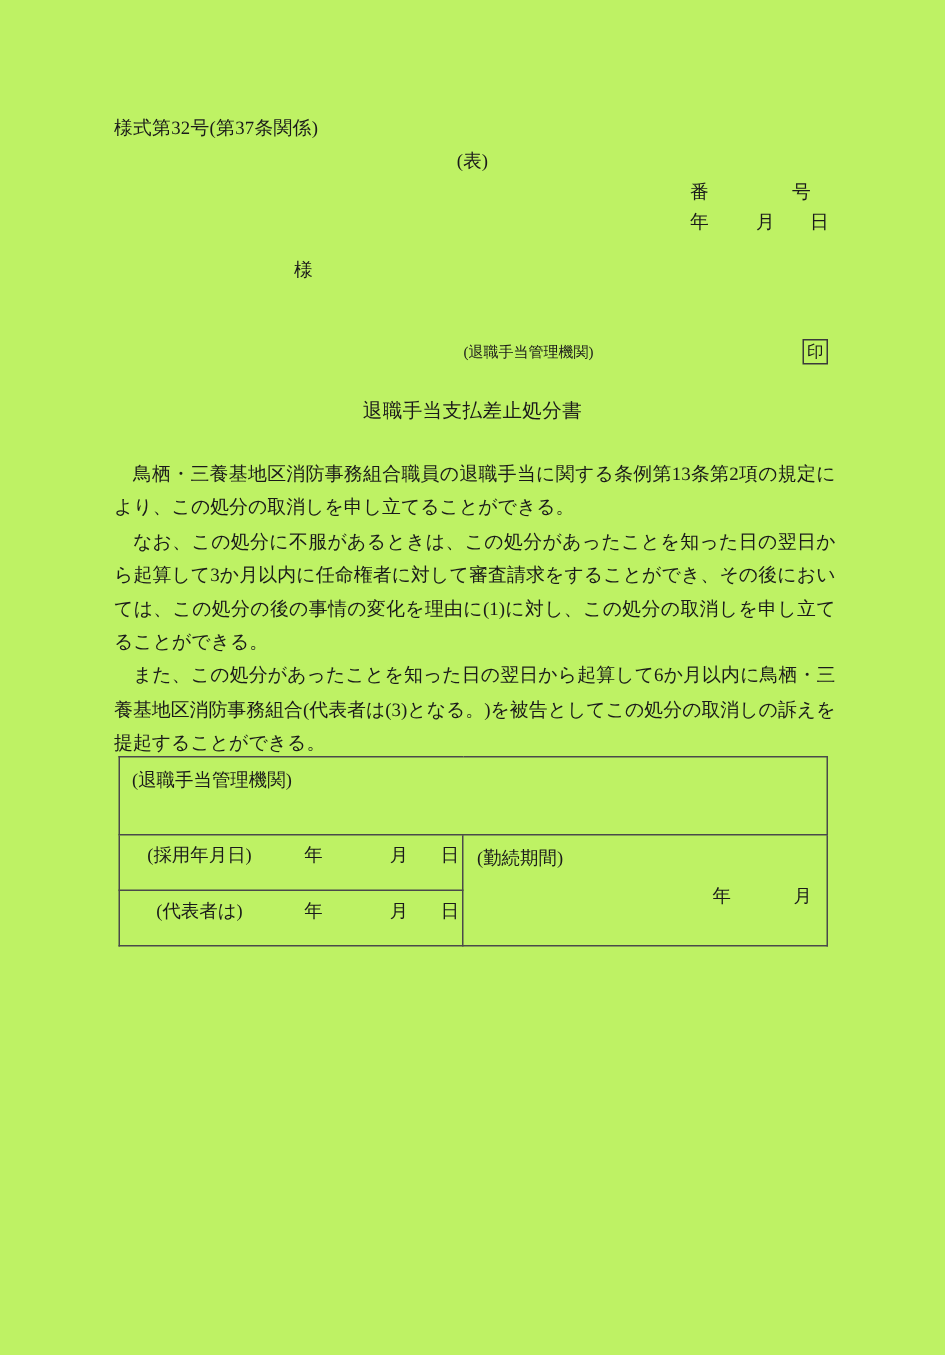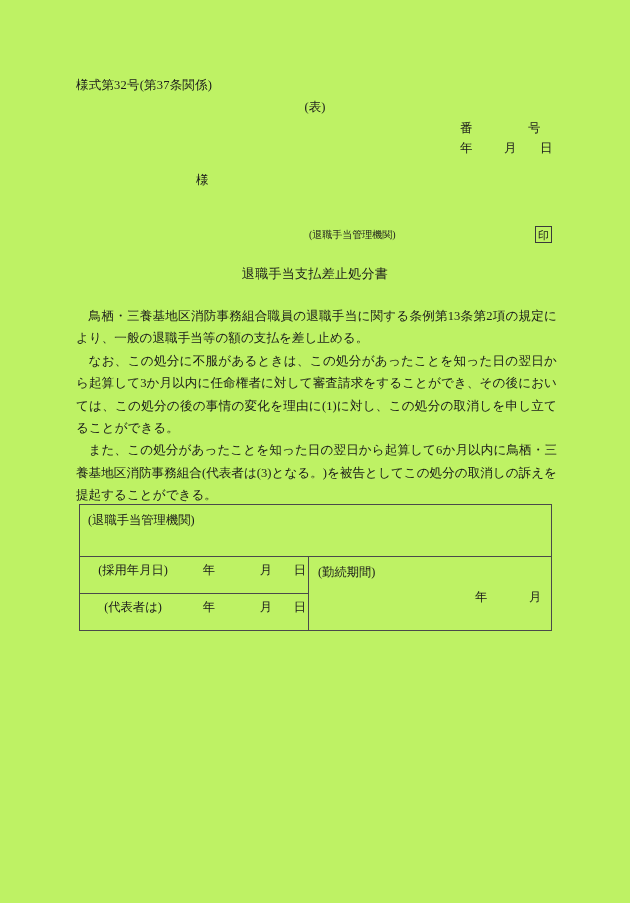--- a/index.html
+++ b/index.html
@@ -185,21 +185,21 @@
   </div>
 
   <div class="addressee">様</div>
 
   <div class="authority">(退職手当管理機関)</div>
   <div class="seal-box">印</div>
 
   <div class="doc-title">退職手当支払差止処分書</div>
 
   <div class="body-text">
-    <p>鳥栖・三養基地区消防事務組合職員の退職手当に関する条例第13条第2項の規定により、一般の退職手当等の額の支払を差し止める。</p>
+    <p>鳥栖・三養基地区消防事務組合職員の退職手当に関する条例第13条第2項の規定により、この処分の取消しを申し立てることができる。</p>
     <p>なお、この処分に不服があるときは、この処分があったことを知った日の翌日から起算して3か月以内に任命権者に対して審査請求をすることができ、その後においては、この処分の後の事情の変化を理由に(1)に対し、この処分の取消しを申し立てることができる。</p>
     <p>また、この処分があったことを知った日の翌日から起算して6か月以内に鳥栖・三養基地区消防事務組合(代表者は(3)となる。)を被告としてこの処分の取消しの訴えを提起することができる。</p>
   </div>
 
   <table class="form-table">
     <tbody>
         <tr>
       <td class="cell-name" colspan="2">
         <span>(退職手当管理機関)</span>
       </td>

